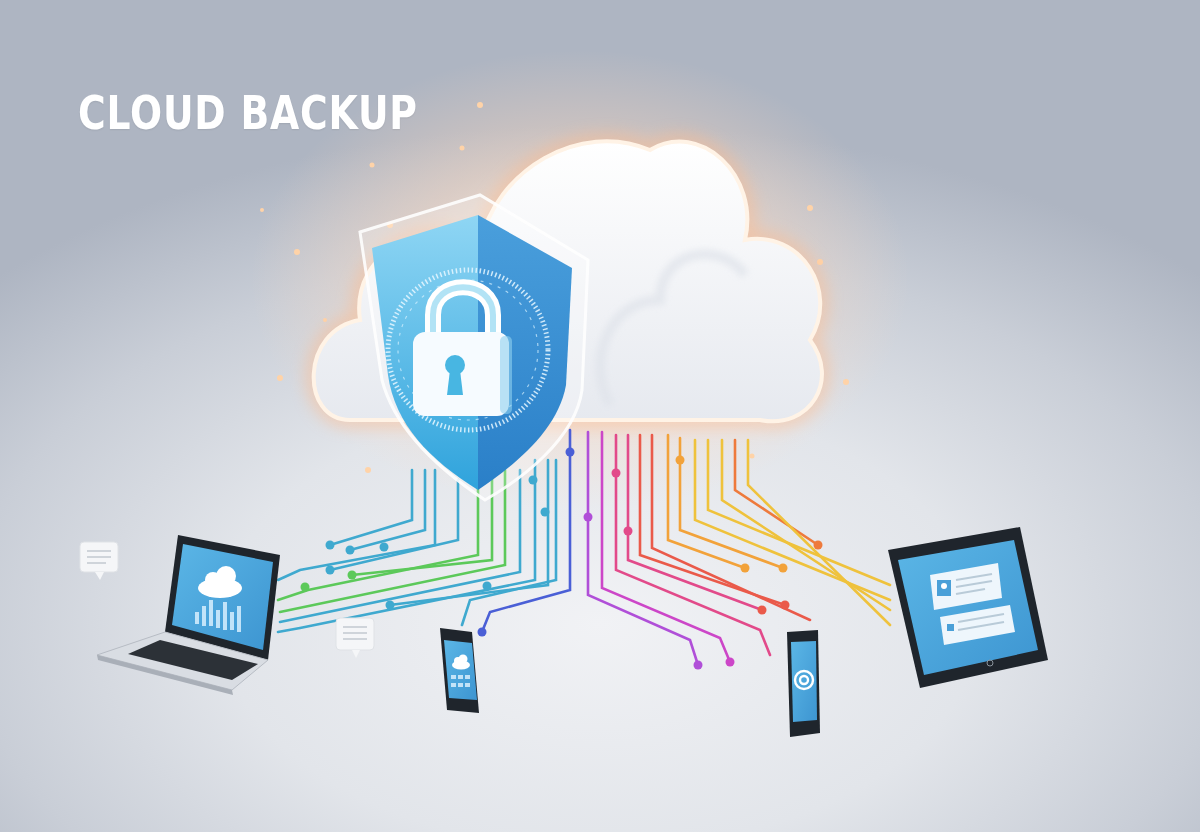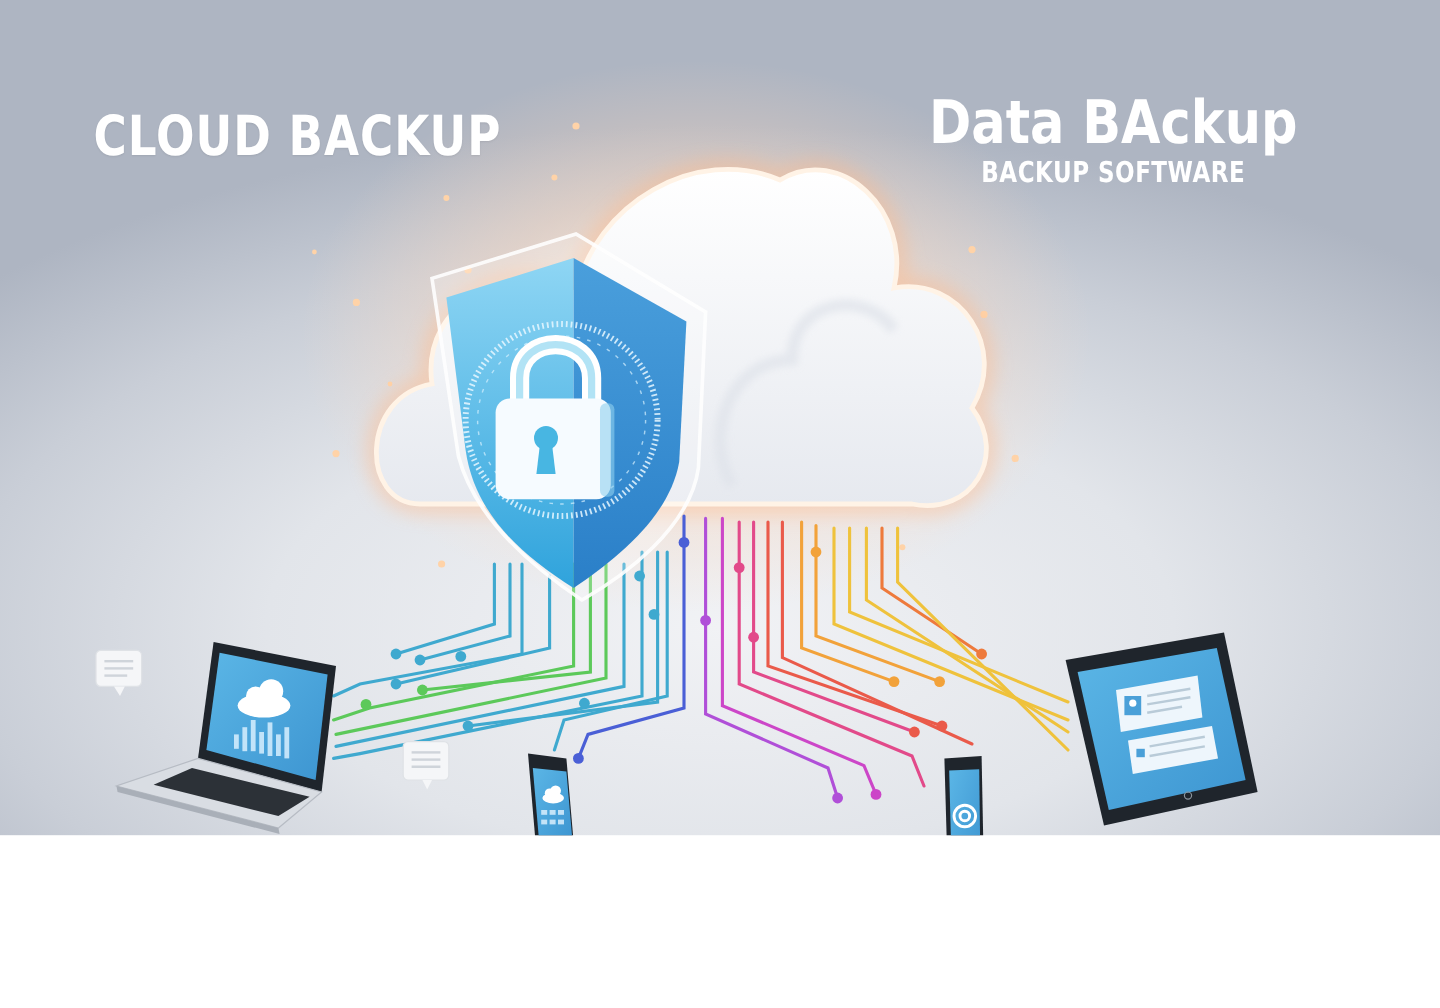--- a/index.html
+++ b/index.html
@@ -1,17 +1,17 @@
 <!DOCTYPE html>
 <html><head>
 <meta charset="utf-8">
 <style>
   html, body { margin:0; padding:0; }
   body { width:1200px; height:840px; overflow:hidden; font-family:"DejaVu Sans", sans-serif; }
-  .scene { position:relative; width:1200px; height:696px; overflow:hidden;
+  .scene { position:relative; width:1200px; height:832px; overflow:hidden;
     background: radial-gradient(ellipse 70% 60% at 50% 75%, #f1f2f5 0%, #e2e5ea 45%, #c9ced7 75%, #aeb5c2 100%); }
   .title-left { position:absolute; left:78px; top:86px; color:#ffffff; font-family:"DejaVu Sans", sans-serif;
     font-weight:bold; font-size:46px; letter-spacing:1px; transform:scaleX(0.82); transform-origin:left top;
     text-shadow:0 1px 2px rgba(0,0,0,0.08); }
   .title-right { position:absolute; right:92px; top:74px; color:#ffffff; text-align:center; }
   .title-right .t1 { font-family:"DejaVu Sans", sans-serif; font-weight:bold; font-size:50px; line-height:56px;
     transform:scaleX(0.85); }
   .title-right .t2 { font-family:"DejaVu Sans", sans-serif; font-weight:bold; font-size:24px; line-height:28px;
     transform:scaleX(0.8); letter-spacing:0.5px; }
   svg.art { position:absolute; left:0; top:0; }
@@ -243,17 +243,13 @@
       <path d="M352 650 L356 658 L360 650 Z" fill="#f5f6f8"></path>
       <g stroke="#cfd4da" stroke-width="2">
           <line x1="343" y1="627" x2="367" y2="627"></line>
           <line x1="343" y1="633" x2="367" y2="633"></line>
           <line x1="343" y1="639" x2="367" y2="639"></line>
         </g>
     </g>
   </svg>
 
   <div class="title-left">CLOUD BACKUP</div>
-  <div class="title-right">
-    <div class="t1">Data BAckup</div>
-    <div class="t2">BACKUP SOFTWARE</div>
-  </div>
 </div>
 
 </body></html>

